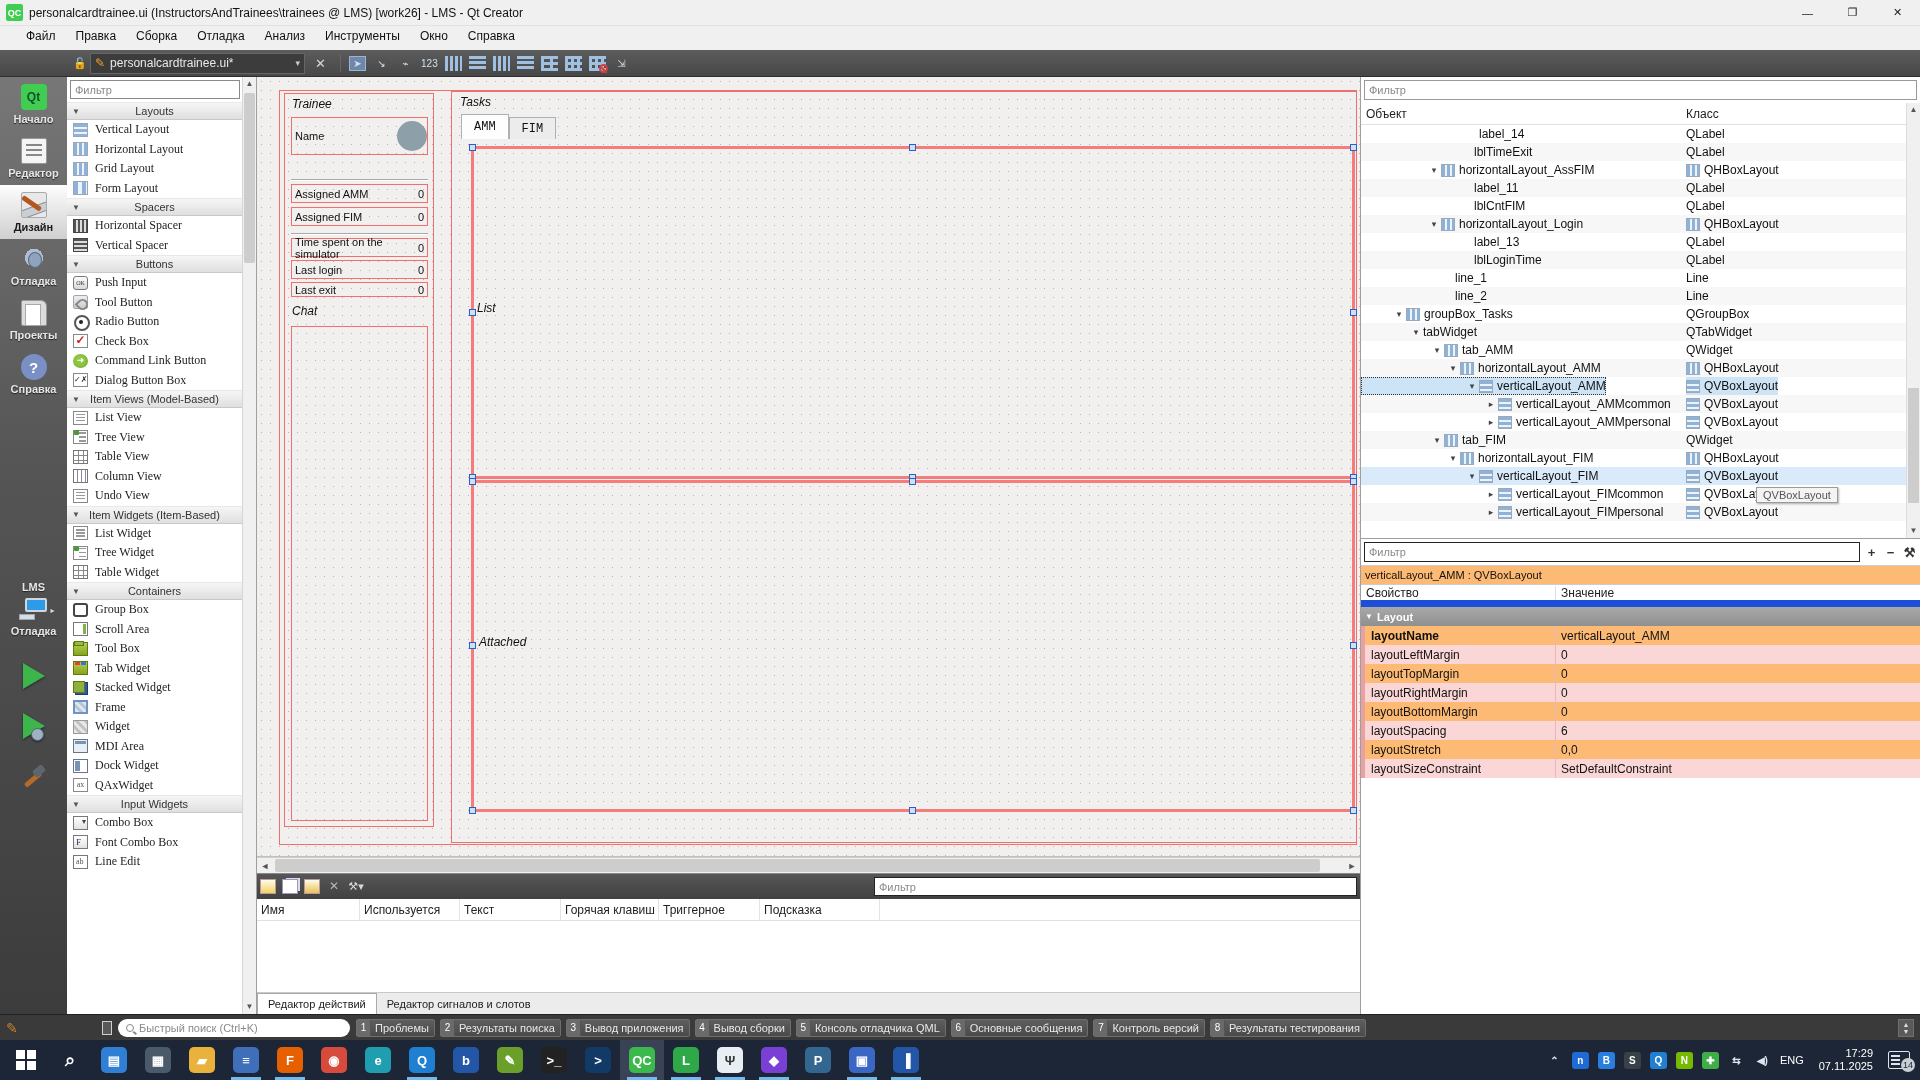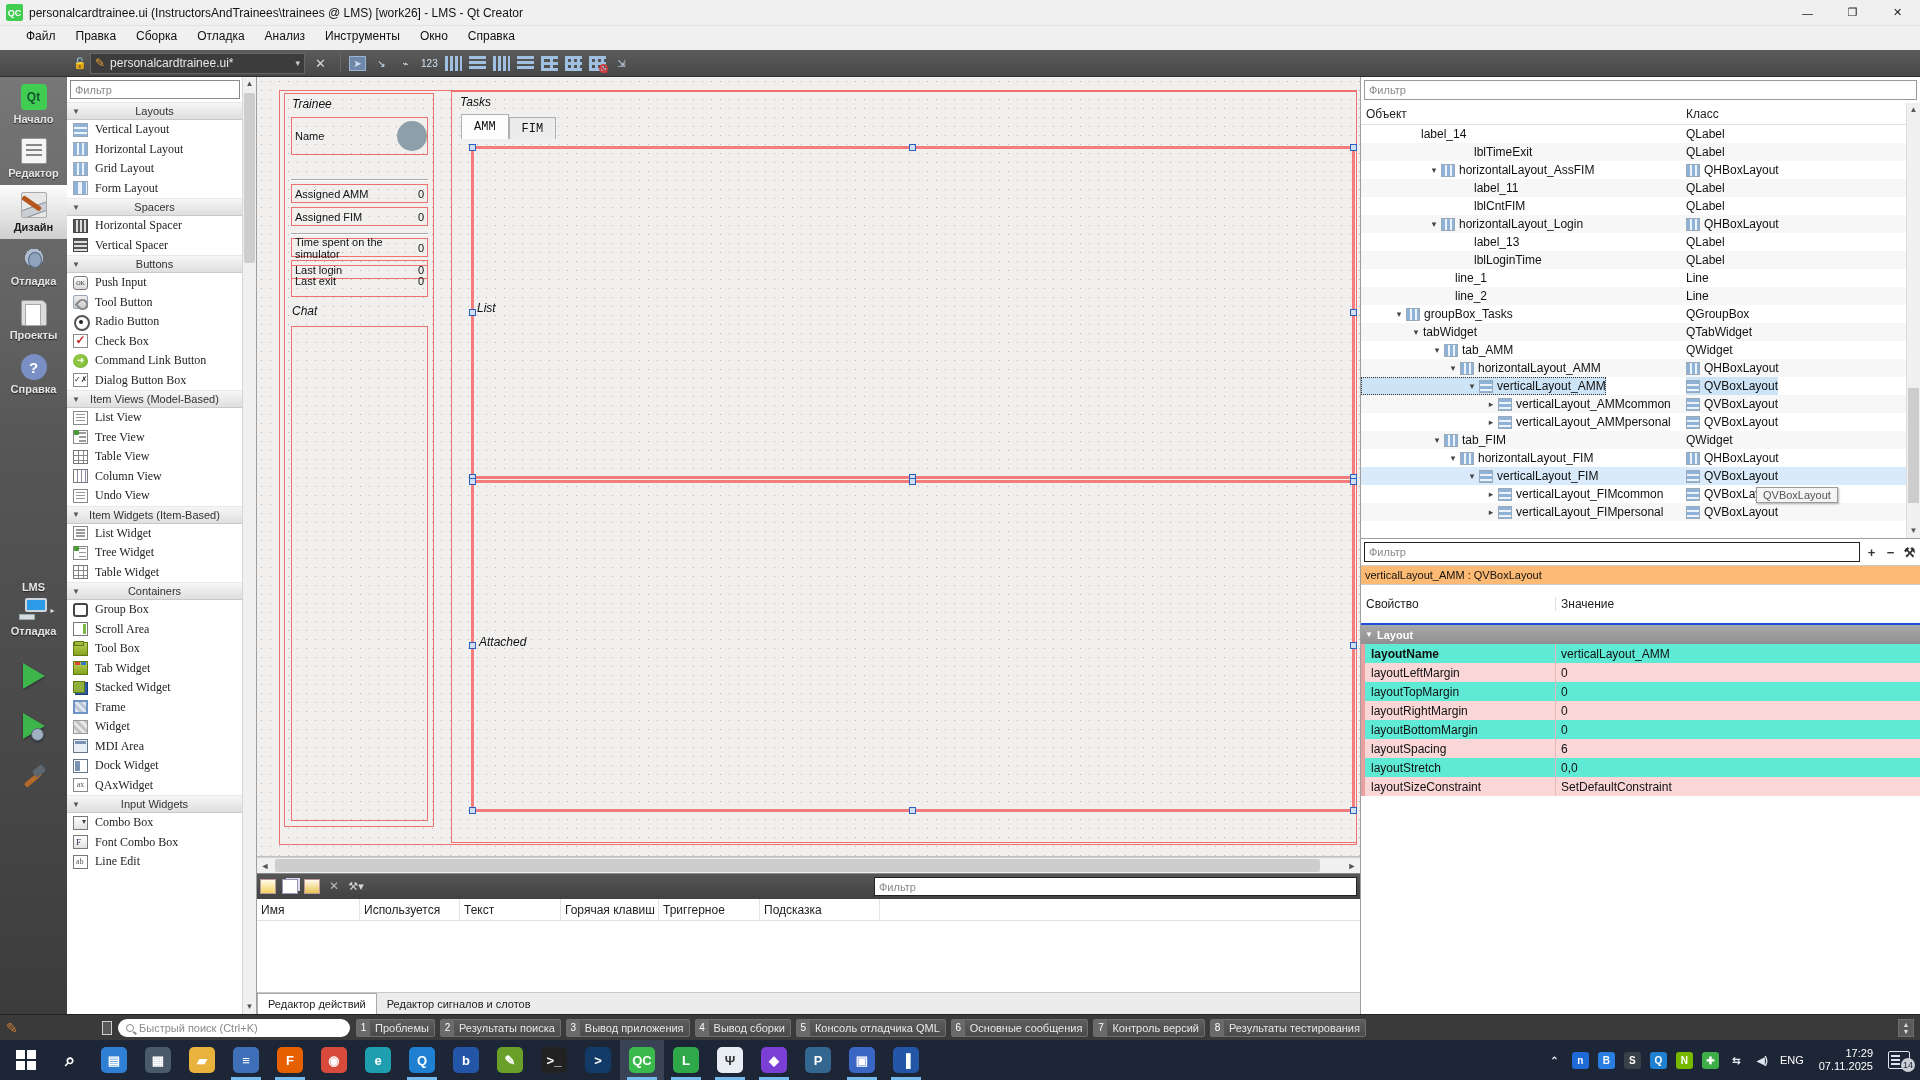--- a/index.html
+++ b/index.html
@@ -189,30 +189,30 @@
   .oi-scrollbar .arr.down { bottom:0; }
   .oi-scrollbar .thumb { position:absolute; left:1px; width:11px; top:285px; height:115px; background:#cdcdcd; }
   .tooltip { position:absolute; left:395px; top:410px; background:#f4f4f4; border:1px solid #9a9a9a; font-size:11px; color:#555; padding:1px 6px; box-shadow:1px 1px 2px rgba(0,0,0,.3); z-index:5; }
 
   
   .pe { flex:1; display:flex; flex-direction:column; min-height:0; }
   .pe-filter-row { height:26px; display:flex; align-items:center; padding:3px; gap:4px; flex:none; }
   .pe-filter { flex:1; height:20px; border:1px solid #222; font-size:11px; color:#8a8a8a; display:flex; align-items:center; padding:0 4px; }
   .pe-btn { width:15px; text-align:center; color:#333; font-size:13px; font-weight:bold; }
   .pe-objheader { height:20px; background:#fdba74; border-top:1px solid #ccc; border-bottom:1px solid #ccc; font-size:11px; color:#111; display:flex; align-items:center; padding-left:4px; flex:none; }
-  .pe-cols { height:40px; display:flex; align-items:center; font-size:12px; color:#222; border-bottom:2px solid #1d4ed8; flex:none; }
+  .pe-cols { height:22px; display:flex; align-items:center; font-size:12px; color:#222; border-bottom:7px solid #1d4ed8; flex:none; }
   .pe-cols .c1 { width:195px; padding-left:5px; border-right:1px solid #e0e0e0; }
   .pe-cols .c2 { padding-left:5px; }
   .pe-section { height:19px; background:linear-gradient(#a9a9a9,#8f8f8f); color:#fff; font-weight:bold; font-size:11px; display:flex; align-items:center; flex:none; }
   .pe-section .chev { width:16px; text-align:center; font-size:8px; }
   .prow { height:19px; display:flex; font-size:12px; color:#111; flex:none; }
   .prow .gut { width:4px; background:#e8a0a0; flex:none; }
   .prow .pn { width:191px; display:flex; align-items:center; padding-left:6px; border-right:1px solid #e8b8b8; }
   .prow .pv { flex:1; display:flex; align-items:center; padding-left:5px; }
-  .prow.shade-a .pn, .prow.shade-a .pv { background:#5eead4; }
+  .prow.shade-a .pn, .prow.shade-a .pv { background:#fdba74; }
   .prow.shade-b .pn, .prow.shade-b .pv { background:#fad6d6; }
   .prow.bold .pn { font-weight:bold; }
 
   
   .statusbar { height:26px; background:#3a3a3a; display:flex; align-items:center; gap:6px; padding:0 6px; flex:none; border-top:1px solid #222; }
   .sb-pencil { color:#d08030; font-size:14px; width:30px; }
   .sb-toggle { width:10px; height:14px; border:1px solid #cfcfcf; background:#595959; margin-left:60px; }
   .sb-search { width:232px; height:18px; background:#fff; border-radius:9px; display:flex; align-items:center; font-size:11px; color:#8a8a8a; padding:0 8px; gap:5px; }
   .lens { width:8px; height:8px; border:1.5px solid #888; border-radius:50%; position:relative; flex:none; }
   .lens:after { content:""; position:absolute; left:6px; top:7px; width:4px; height:1.5px; background:#888; transform:rotate(40deg); }
@@ -538,21 +538,21 @@
           <div class="qline" style="left:6px; top:139px; width:137px;"></div>
           <div id="trainee-time-rows">
               <div class="field-row" style="left: 6px; top: 144px; width: 137px; height: 19px;">
                 <span>Time spent on the simulator</span>
                 <span>0</span>
               </div>
               <div class="field-row" style="left: 6px; top: 166px; width: 137px; height: 19px;">
                 <span>Last login</span>
                 <span>0</span>
               </div>
-              <div class="field-row" style="left: 6px; top: 171px; width: 137px; height: 32px;">
+              <div class="field-row" style="left: 6px; top: 188px; width: 137px; height: 15px;">
                 <span>Last exit</span>
                 <span>0</span>
               </div>
             </div>
           <div class="canvas-label" style="left:7px; top:210px;">Chat</div>
           <div class="redbox" style="left:6px; top:232px; width:137px; height:495px;"></div>
         </div>
 
         <div class="redbox" style="left:194px; top:14px; width:906px; height:752px;">
           <div class="canvas-label" style="left:8px; top:3px;">Tasks</div>
@@ -619,21 +619,21 @@
     <div class="right-panel">
 
       <div class="oi">
         <div class="oi-filter">Фильтр</div>
         <div class="oi-header">
           <div class="c1">Объект</div>
           <div class="c2">Класс</div>
         </div>
         <div class="tree" id="oi-tree">
             <div class="trow">
-              <div class="name-cell" style="padding-left: 46px;">
+              <div class="name-cell" style="padding-left: 104px;">
                 <span class="exp"></span>
                 <span>label_14</span>
               </div>
               <div class="cls-cell">
                 <span>QLabel</span>
               </div>
             </div>
             <div class="trow alt">
               <div class="name-cell" style="padding-left: 99px;">
                 <span class="exp"></span>

